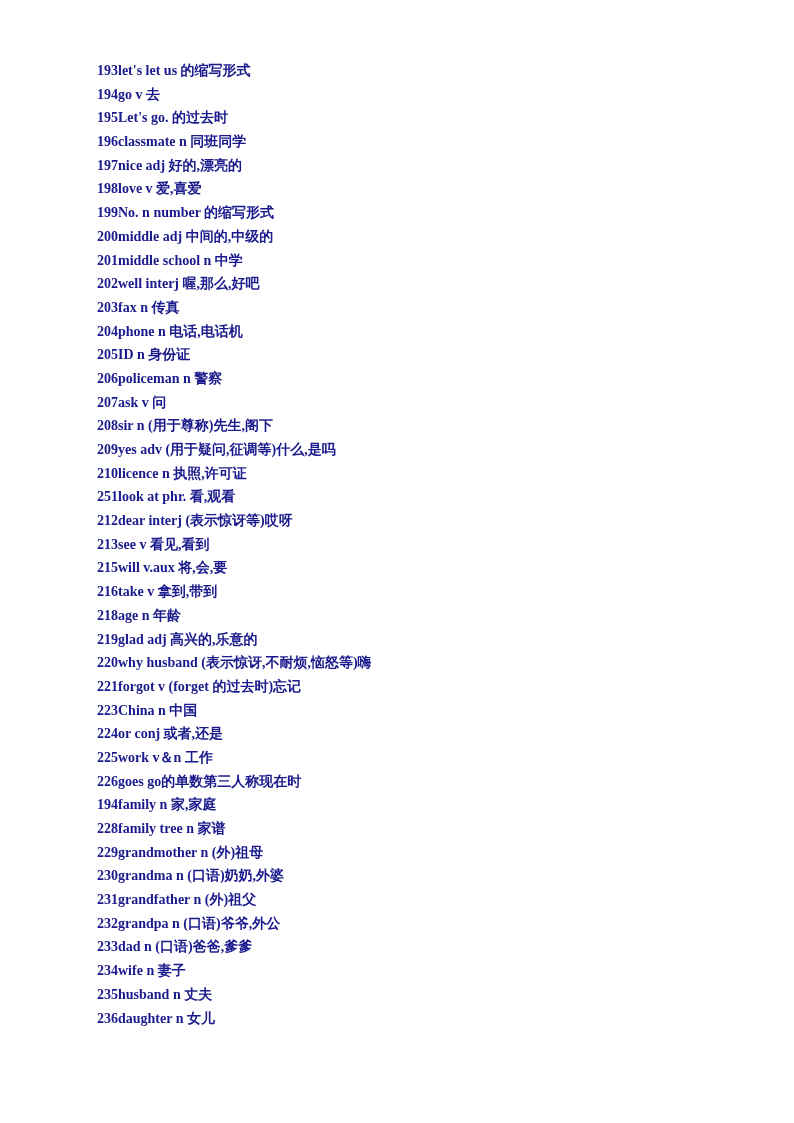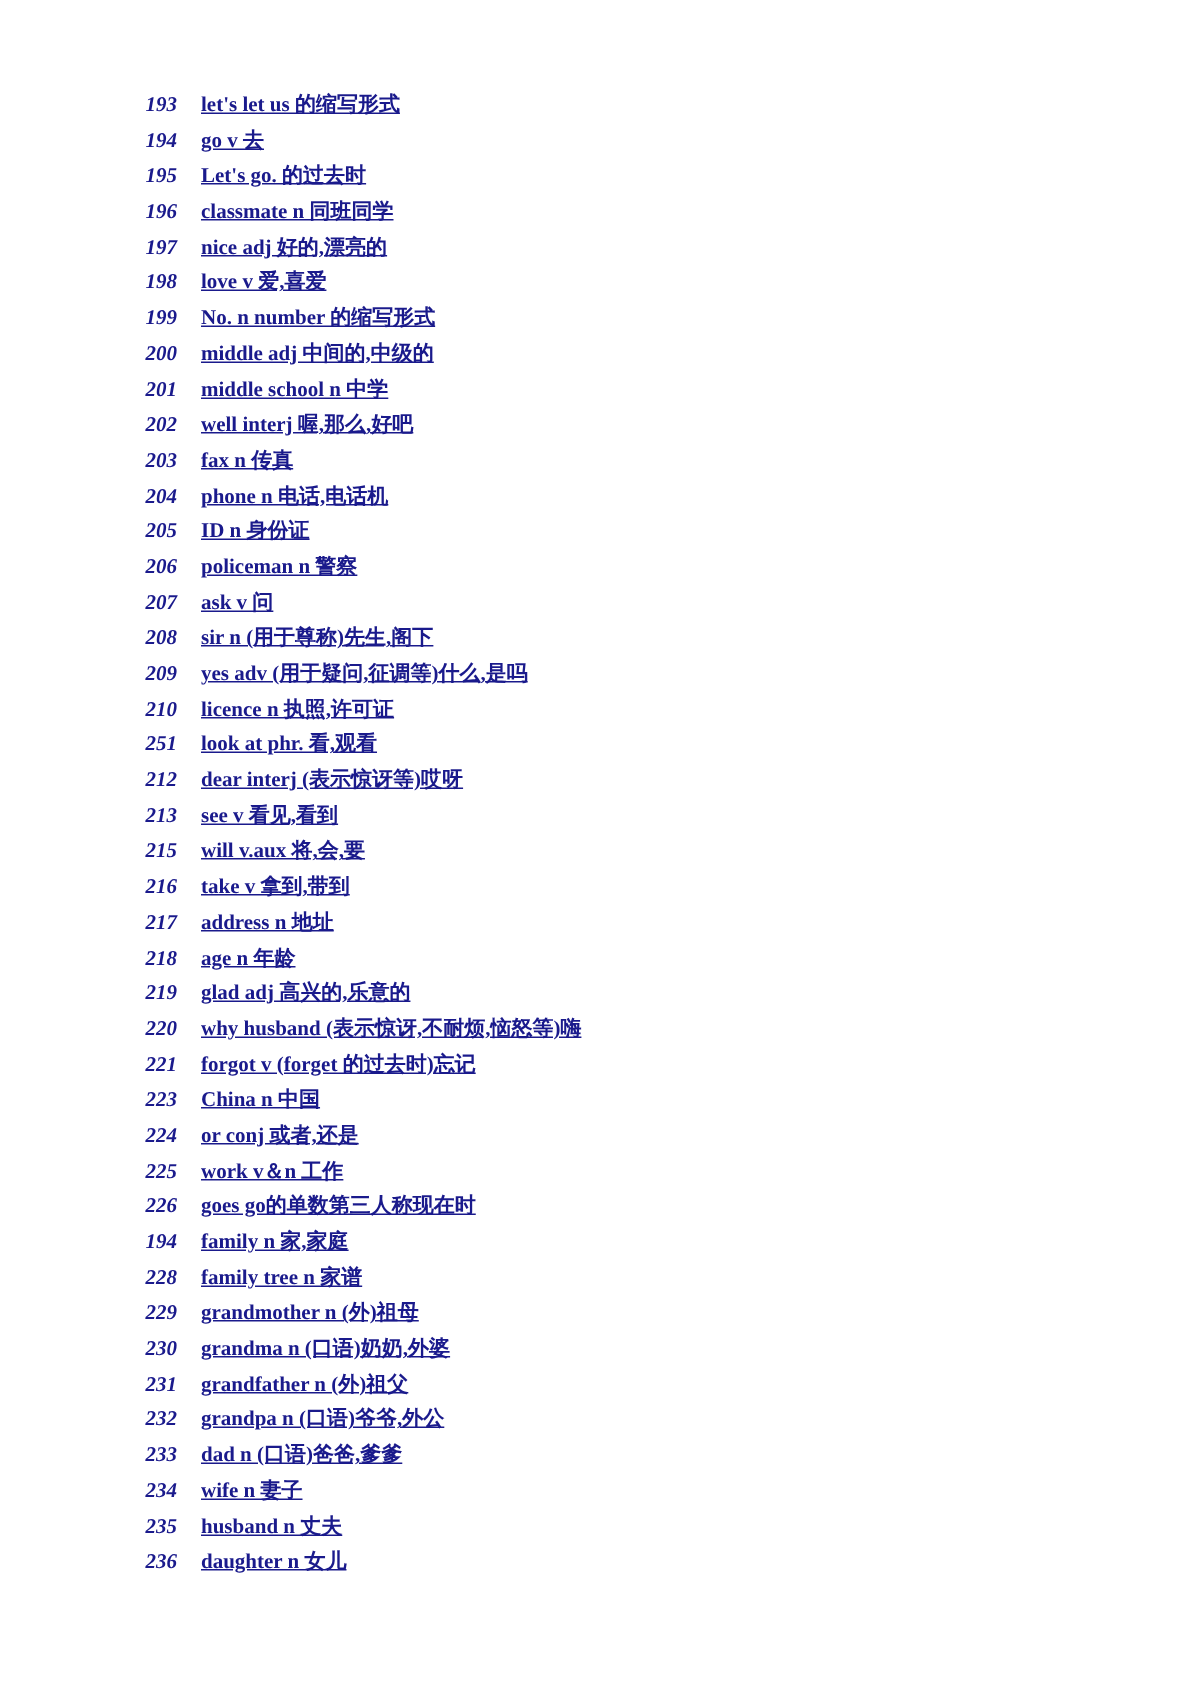--- a/index.html
+++ b/index.html
@@ -24,28 +24,26 @@
       align-items: baseline;
       margin-bottom: 2px;
       line-height: 1.55;
     }
     .item-num {
       min-width: 38px;
       font-weight: bold;
       color: #1a1a8c;
       font-size: 14px;
       text-align: right;
-      margin-right: 16px;
-      font-style: italic;
+      margin-right: 0;
     }
     .item-content {
       font-weight: bold;
       color: #1a1a8c;
       font-size: 14px;
-      text-decoration: underline;
     }
   </style>
 </head>
 <body>
 
 <ul class="vocab-list">
 <li class="vocab-item">
       <span class="item-num">193</span>
       <span class="item-content">let's    let us 的缩写形式</span>
     </li>
@@ -131,24 +129,20 @@
     </li>
     <li class="vocab-item">
       <span class="item-num">215</span>
       <span class="item-content">will   v.aux 将,会,要</span>
     </li>
     <li class="vocab-item">
       <span class="item-num">216</span>
       <span class="item-content">take   v 拿到,带到</span>
     </li>
     <li class="vocab-item">
-      <span class="item-num">217</span>
-      <span class="item-content">address   n 地址</span>
-    </li>
-    <li class="vocab-item">
       <span class="item-num">218</span>
       <span class="item-content">age   n 年龄</span>
     </li>
     <li class="vocab-item">
       <span class="item-num">219</span>
       <span class="item-content">glad   adj 高兴的,乐意的</span>
     </li>
     <li class="vocab-item">
       <span class="item-num">220</span>
       <span class="item-content">why   husband (表示惊讶,不耐烦,恼怒等)嗨</span>

